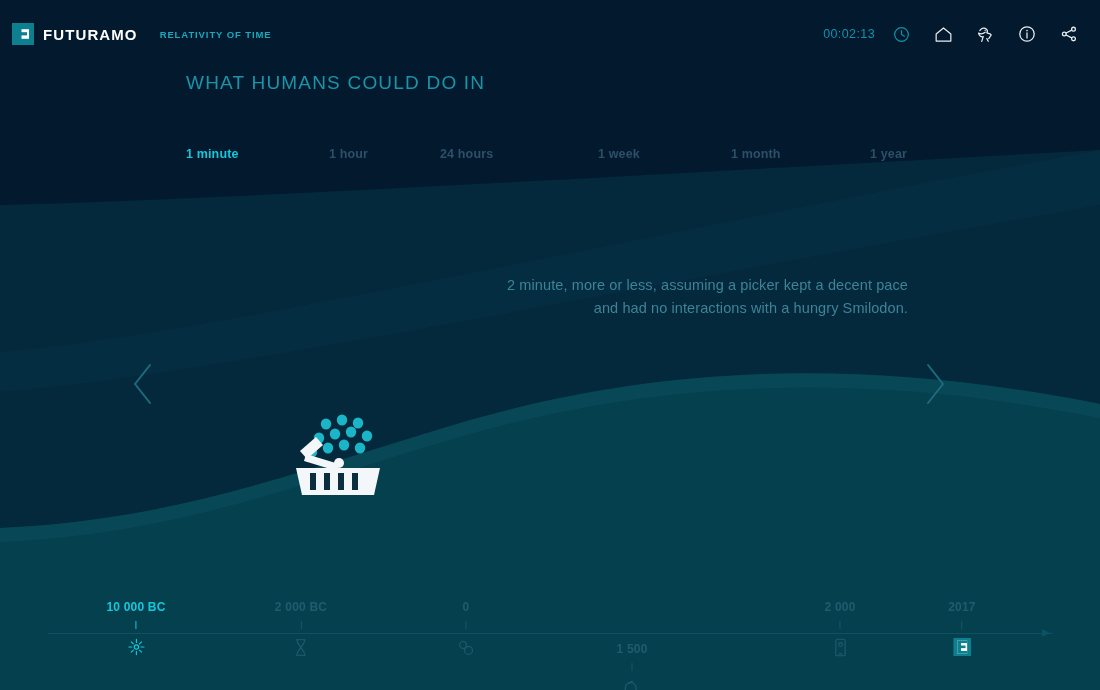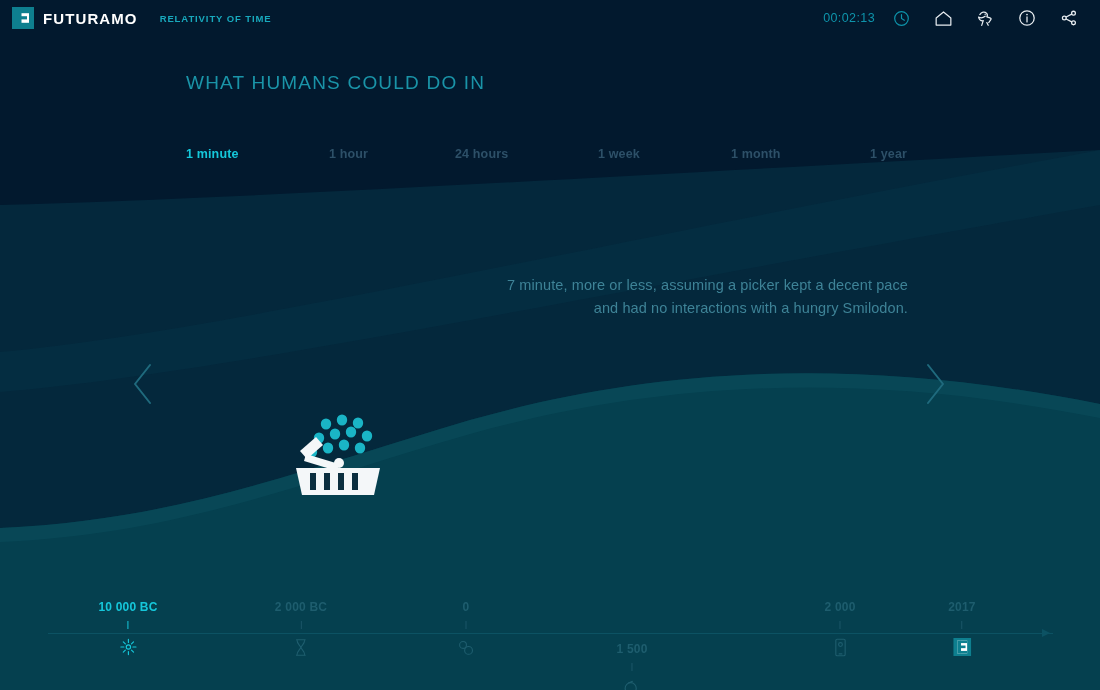--- a/index.html
+++ b/index.html
@@ -9,21 +9,21 @@
     font-family:"Liberation Sans", sans-serif;
     position:relative;
     -webkit-font-smoothing:antialiased;
   }
 
   
   .bg-layer { position:absolute; inset:0; width:1100px; height:690px; z-index:0; }
 
   
   .header {
-    position:absolute; top:0; left:0; width:1100px; height:36px;
+    position:absolute; top:16px; left:0; width:1100px; height:36px;
     background:#02192e;
     display:flex; align-items:center;
     z-index:20;
     gap:32px;
   }
   .brand { display:flex; align-items:center; padding-left:12px; }
   .logo-mark { width:22px; height:22px; display:block; }
   .brand-name {
     color:#ffffff; font-size:15px; font-weight:bold;
     letter-spacing:1.1px; margin-left:9px;
@@ -169,28 +169,28 @@
         <path d="M6.8 8.9 13 5.7M6.8 11.1 13 14.3"></path>
       </svg>
     </div>
   </div>
 </div>
 
 <div class="section-title">WHAT HUMANS COULD DO IN</div>
 <div class="tabs">
     <div class="tab active" style="left: 0px;">1 minute</div>
     <div class="tab" style="left: 143px;">1 hour</div>
-    <div class="tab" style="left: 269px;">24 hours</div>
+    <div class="tab" style="left: 254px;">24 hours</div>
     <div class="tab" style="left: 412px;">1 week</div>
     <div class="tab" style="left: 545px;">1 month</div>
     <div class="tab" style="left: 684px;">1 year</div>
   </div>
 
 <div class="hero-text">
-  <div class="hero-desc">7 minute, more or less, assuming a picker kept a decent pace and had no interactions with a hungry Smilodon.</div>
+  <div class="hero-desc">2 minute, more or less, assuming a picker kept a decent pace and had no interactions with a hungry Smilodon.</div>
 </div>
 
 <div class="illus">
   <svg width="96" height="96" viewBox="0 0 96 96">
     <g fill="#1ab5c6">
       <ellipse cx="34" cy="24" rx="5.2" ry="5.6"></ellipse>
         <ellipse cx="50" cy="20" rx="5.2" ry="5.6"></ellipse>
       <ellipse cx="66" cy="23" rx="5.2" ry="5.6"></ellipse>
       <ellipse cx="27" cy="38" rx="5.2" ry="5.6"></ellipse>
         <ellipse cx="43" cy="34" rx="5.2" ry="5.6"></ellipse>
@@ -223,21 +223,21 @@
 </div>
 <div class="nav-arrow next">
   <svg width="26" height="44" viewBox="0 0 26 44" fill="none" stroke="#1f6a7d" stroke-width="2" stroke-linecap="round" stroke-linejoin="round">
     <path d="M6 3 L21 22 L6 41"></path>
   </svg>
 </div>
 
 <div class="timeline">
   <div class="tl-axis"></div>
   <div class="tl-arrow"></div>
-<div class="tl-pt active" style="left: 128px;">
+<div class="tl-pt active" style="left: 136px;">
       <div class="tl-label">10 000 BC</div>
       <div class="tl-tick"></div>
       <div class="tl-ico">
         <svg width="18" height="18" viewBox="0 0 20 20" fill="none" stroke="#15c7da" stroke-width="1.3" stroke-linecap="round" stroke-linejoin="round">
           <circle cx="10" cy="10" r="2.4"></circle>
           <path d="M10 1.6V5M10 15v3.4M1.6 10H5M15 10h3.4M4.3 4.3 6.6 6.6M13.4 13.4l2.3 2.3M15.7 4.3 13.4 6.6M6.6 13.4l-2.3 2.3"></path>
         </svg>
       </div>
     </div>
     <div class="tl-pt" style="left: 301px;">

